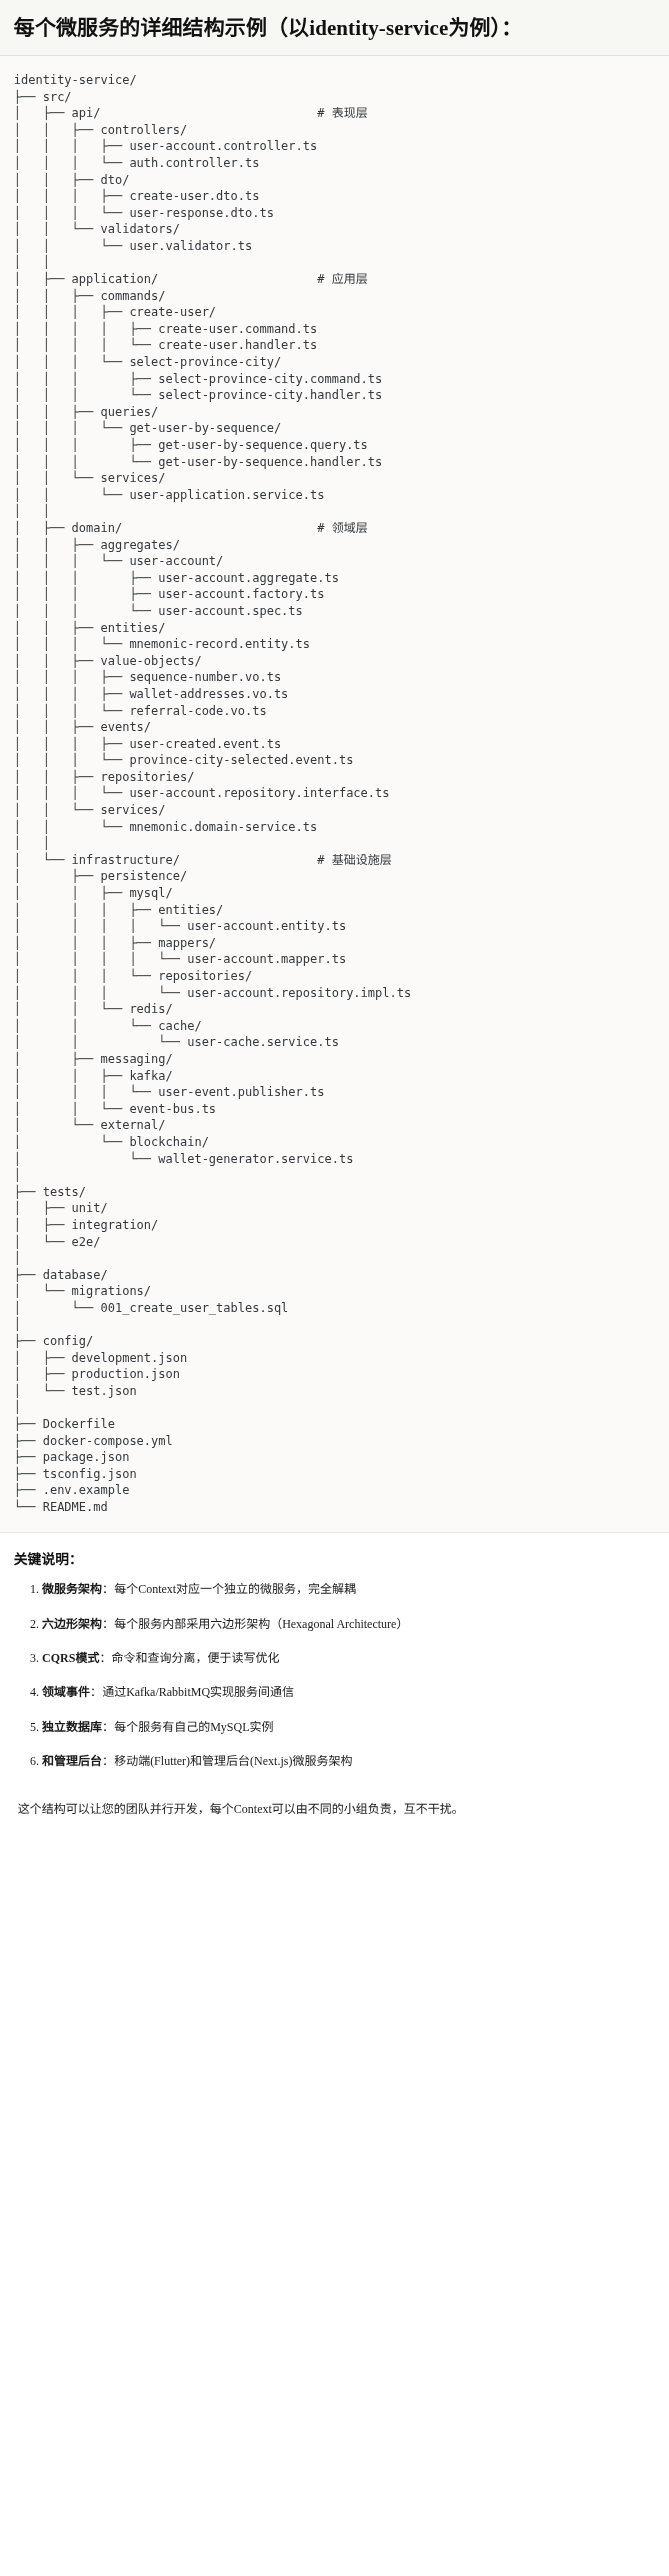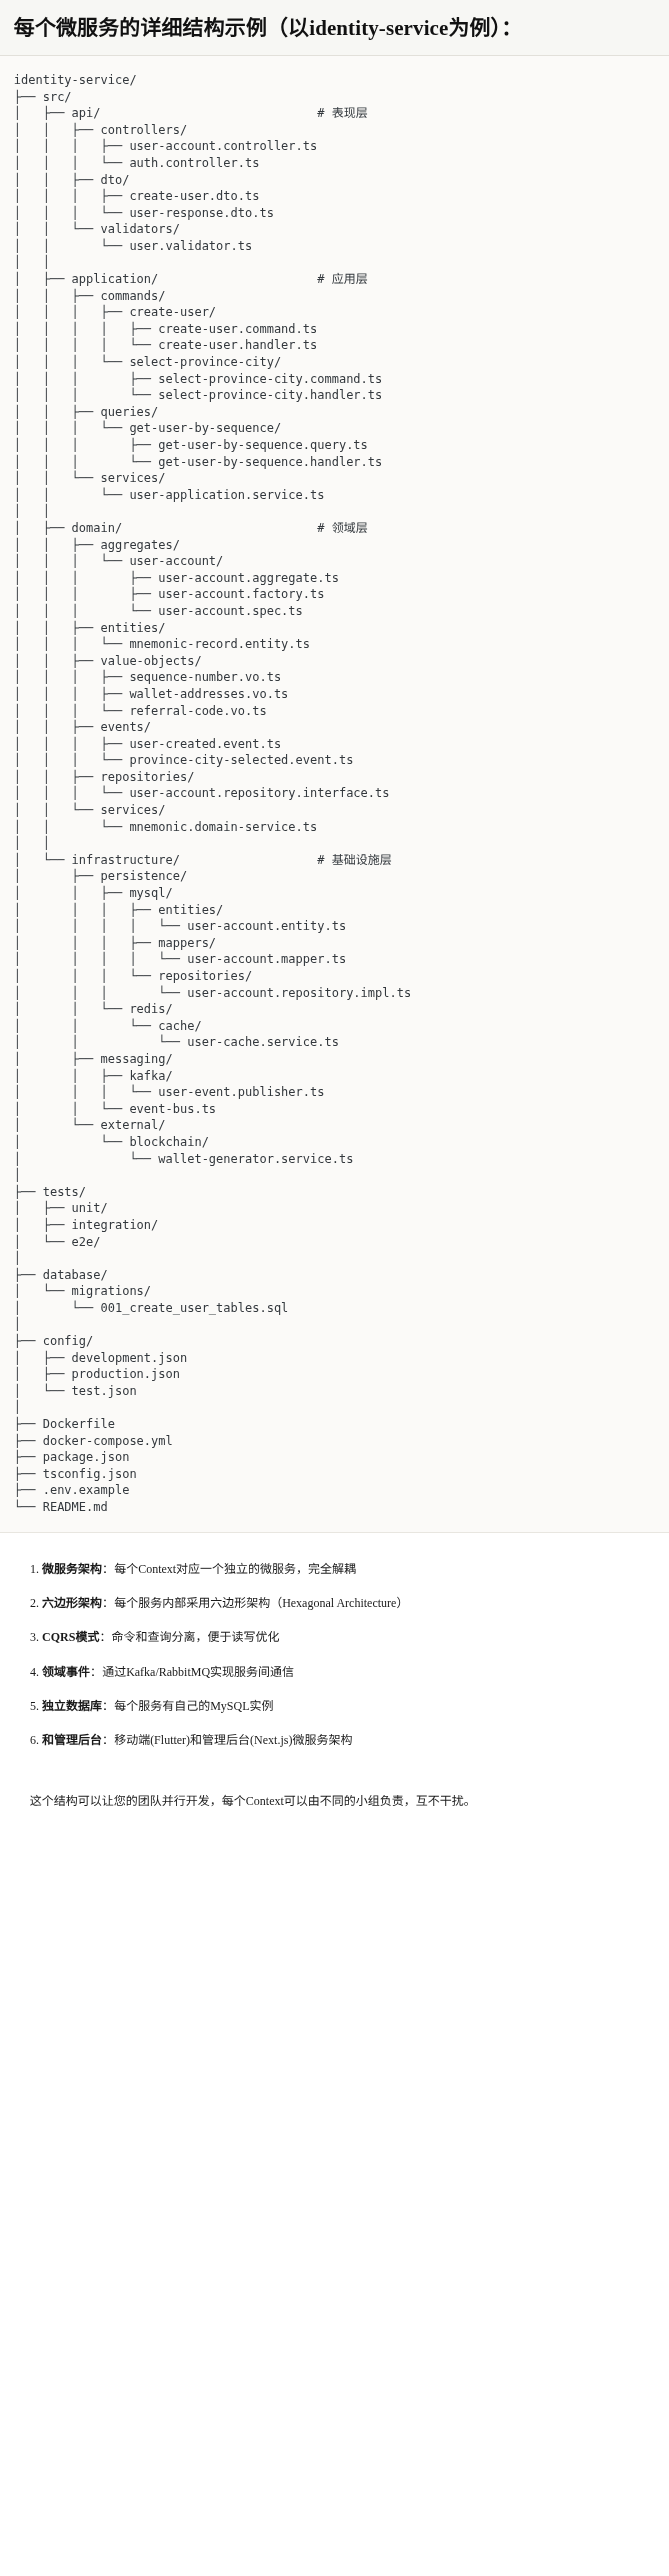--- a/index.html
+++ b/index.html
@@ -74,21 +74,21 @@
   }
   ol.notes-list > li .note-desc {
     font-weight: 400;
   }
 
   .closing-block {
     background: #ffffff;
     padding: 3.8px 13.8px 16.3px 13.8px;
   }
   .closing-text {
-    margin: 16px;
+    margin: 4px;
     font-size: 12px;
     line-height: 1.6;
     color: #1a1a1a;
   }
 </style>
 </head>
 <body>
 
 <div class="page-header">
   <h1 class="page-title">每个微服务的详细结构示例（以identity-service为例）：</h1>
@@ -178,20 +178,21 @@
 │
 ├── Dockerfile
 ├── docker-compose.yml
 ├── package.json
 ├── tsconfig.json
 ├── .env.example
 └── README.md</pre>
 </div>
 
 <div class="notes-block">
+  <h2 class="notes-title">关键说明：</h2>
   <ol class="notes-list">
     <li>
       <span class="note-term">微服务架构</span><span class="note-sep">：</span><span class="note-desc">每个Context对应一个独立的微服务，完全解耦</span>
     </li>
     <li>
       <span class="note-term">六边形架构</span><span class="note-sep">：</span><span class="note-desc">每个服务内部采用六边形架构（Hexagonal Architecture）</span>
     </li>
     <li>
       <span class="note-term">CQRS模式</span><span class="note-sep">：</span><span class="note-desc">命令和查询分离，便于读写优化</span>
     </li>

